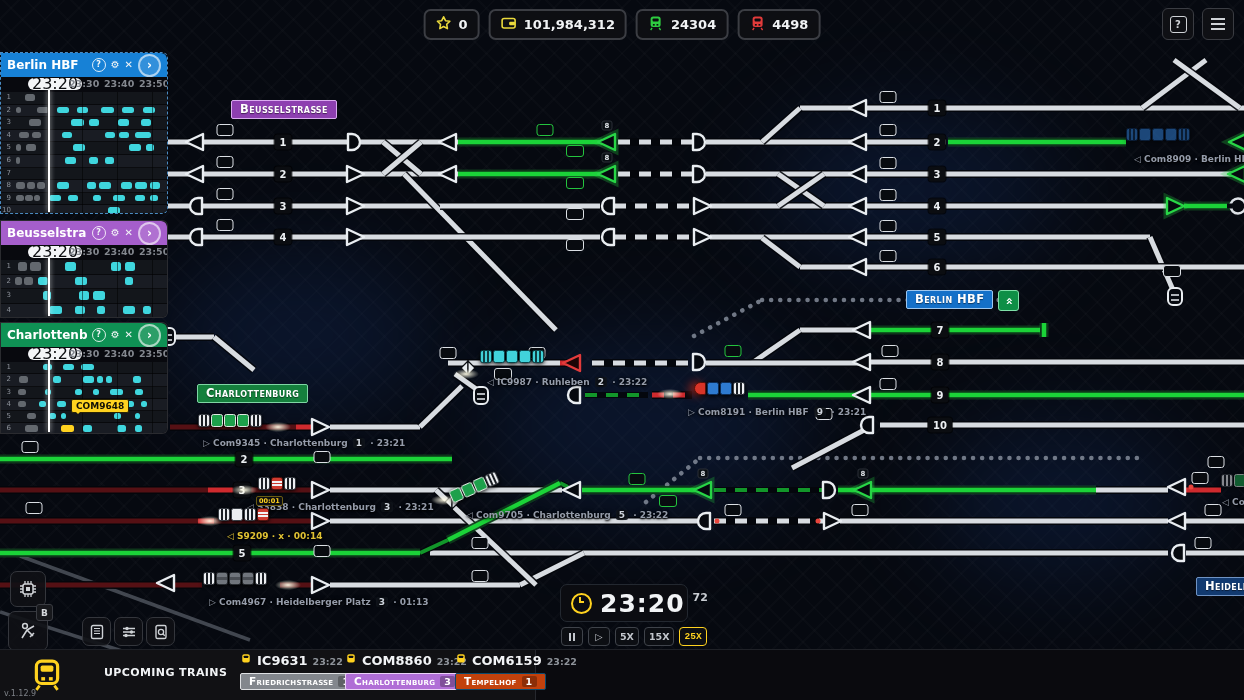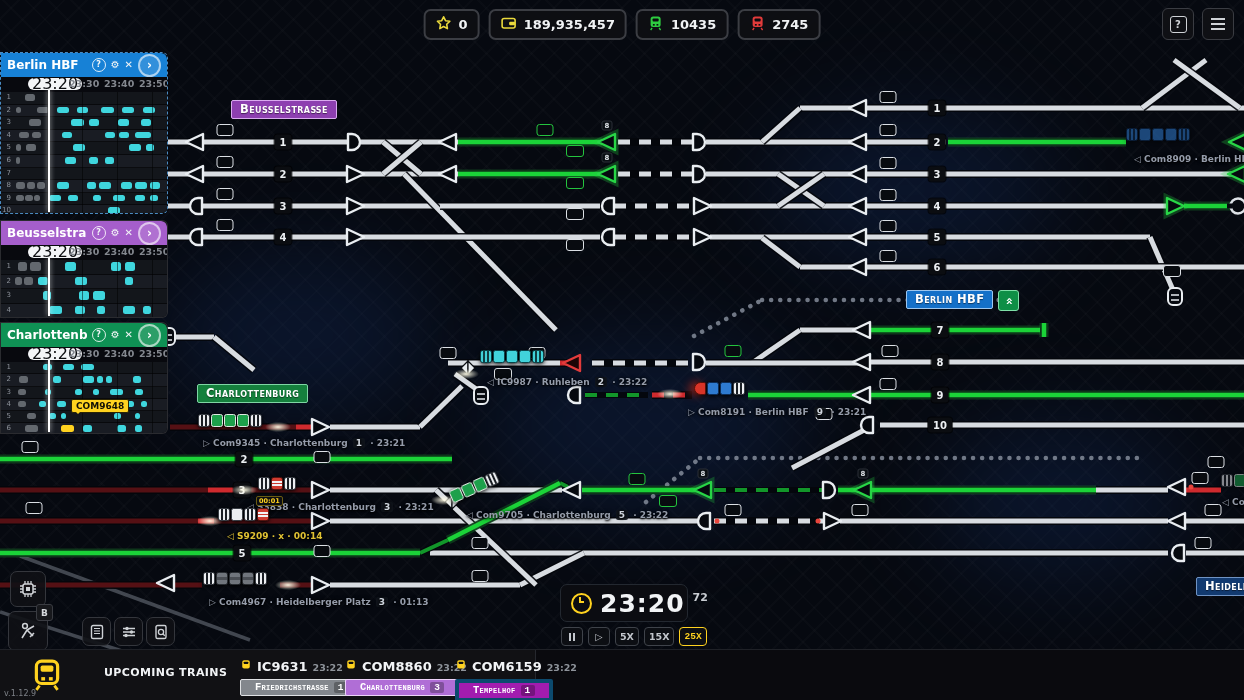--- a/index.html
+++ b/index.html
@@ -98,29 +98,29 @@
   .toolbtn{position:absolute;background:rgba(16,17,21,.9);border:1px solid #34363c;border-radius:7px;display:flex;align-items:center;justify-content:center;z-index:25;color:#cfd2d6;}
   .bchip{position:absolute;width:15px;height:15px;background:#17181c;border:1px solid #3a3c42;border-radius:3px;color:#d5d8db;font-size:9px;font-weight:bold;display:flex;align-items:center;justify-content:center;z-index:26;}
   .version{position:absolute;left:4px;bottom:2px;font-size:8px;color:#7d8187;z-index:31;}
 
   
   .bbar{position:absolute;left:0;right:0;bottom:0;height:50px;background:#0a0a0e;border-top:1px solid #1f2127;z-index:30;}
   .bbar .leftsec{position:absolute;left:0;top:0;bottom:0;width:535px;background:#111114;}
   .bbar .divider{position:absolute;left:535px;top:0;bottom:0;width:1px;background:#26282e;}
   .btitle{position:absolute;left:104px;top:16px;font-size:11px;font-weight:bold;color:#f2f4f6;letter-spacing:.4px;}
   .bicon{position:absolute;left:30px;top:8px;}
-  .bentry{position:absolute;top:6px;}
+  .bentry{position:absolute;top:0;}
   .bentry .l1{display:flex;align-items:baseline;gap:5px;}
   .bentry .eid{font-size:13px;font-weight:bold;color:#f2f4f6;}
   .bentry .etime{font-size:9.5px;font-weight:bold;color:#8e939a;}
-  .ebadge{margin-top:4px;display:inline-flex;align-items:center;gap:5px;font-variant:small-caps;font-weight:bold;font-size:10.5px;color:#fff;padding:1px 14px 2px;border-radius:2px;letter-spacing:.3px;font-family:Liberation Mono, monospace;}
+  .ebadge{margin-top:4px;display:inline-flex;align-items:center;gap:5px;font-variant:small-caps;font-weight:bold;font-size:10.5px;color:#fff;padding:1px 8px 2px;border-radius:2px;letter-spacing:.3px;}
   .ebadge .num{background:rgba(0,0,0,.28);border-radius:2px;padding:0 4px;font-variant:normal;font-size:9.5px;}
   .th-gray{background:#83878d;border:1px solid #dfe1e4;}
   .th-purple{background:#b06ed6;border:1px solid #ecd2f8;}
-  .th-green{background:#a21caf;border:4px solid #0c4a6e;}
+  .th-green{background:#c2410c;border:1px solid #0c4a6e;}
 </style>
 </head>
 <body>
 
 <div class="stage">
   <div class="weave"></div>
   <div class="blob" style="left:160px;top:250px;width:280px;height:170px"></div>
   <div class="blob" style="left:480px;top:330px;width:330px;height:190px"></div>
   <div class="blob" style="left:760px;top:110px;width:300px;height:160px"></div>
   <div class="blob" style="left:930px;top:420px;width:260px;height:160px"></div>
@@ -621,41 +621,41 @@
       <span><svg width="16" height="16" viewBox="0 0 16 16">
             <path d="M8 1.8 L9.9 5.7 14.2 6.3 11.1 9.3 11.8 13.6 8 11.5 4.2 13.6 4.9 9.3 1.8 6.3 6.1 5.7 Z" fill="none" stroke="#ead93c" stroke-width="1.6" stroke-linejoin="round"></path>
           </svg></span>
       <span>0</span>
     </div>
     <div class="pill">
       <span><svg width="16" height="16" viewBox="0 0 16 16">
             <rect x="1.5" y="3.5" width="13" height="9.5" rx="2" fill="none" stroke="#ead93c" stroke-width="1.6"></rect>
             <rect x="8.5" y="6.8" width="6" height="3.4" rx="1.2" fill="#ead93c"></rect>
           </svg></span>
-      <span>189,935,457</span>
+      <span>101,984,312</span>
     </div>
     <div class="pill">
       <span><svg width="16" height="16" viewBox="0 0 16 16">
             <rect x="3" y="1.5" width="10" height="10.5" rx="2.5" fill="#2ecc40"></rect>
             <rect x="5" y="3.5" width="6" height="3" rx="0.8" fill="#0b0d10"></rect>
             <rect x="5.3" y="9" width="1.8" height="1.6" fill="#0b0d10"></rect>
             <rect x="8.9" y="9" width="1.8" height="1.6" fill="#0b0d10"></rect>
             <path d="M4.5 13 L3 15 M11.5 13 L13 15" stroke="#2ecc40" stroke-width="1.3"></path>
           </svg></span>
-      <span>10435</span>
+      <span>24304</span>
     </div>
     <div class="pill">
       <span><svg width="16" height="16" viewBox="0 0 16 16">
             <rect x="3" y="1.5" width="10" height="10.5" rx="2.5" fill="#e23b3b"></rect>
             <rect x="5" y="3.5" width="6" height="3" rx="0.8" fill="#0b0d10"></rect>
             <rect x="5.3" y="9" width="1.8" height="1.6" fill="#0b0d10"></rect>
             <rect x="8.9" y="9" width="1.8" height="1.6" fill="#0b0d10"></rect>
             <path d="M4.5 13 L3 15 M11.5 13 L13 15" stroke="#e23b3b" stroke-width="1.3"></path>
           </svg></span>
-      <span>2745</span>
+      <span>4498</span>
     </div>
   </div>
   <div class="topright">
     <div class="sqbtn">
         <span class="qbox">?</span>
       </div>
     <div class="sqbtn">
         <span class="menulines">
           <i></i>
           <i></i>

